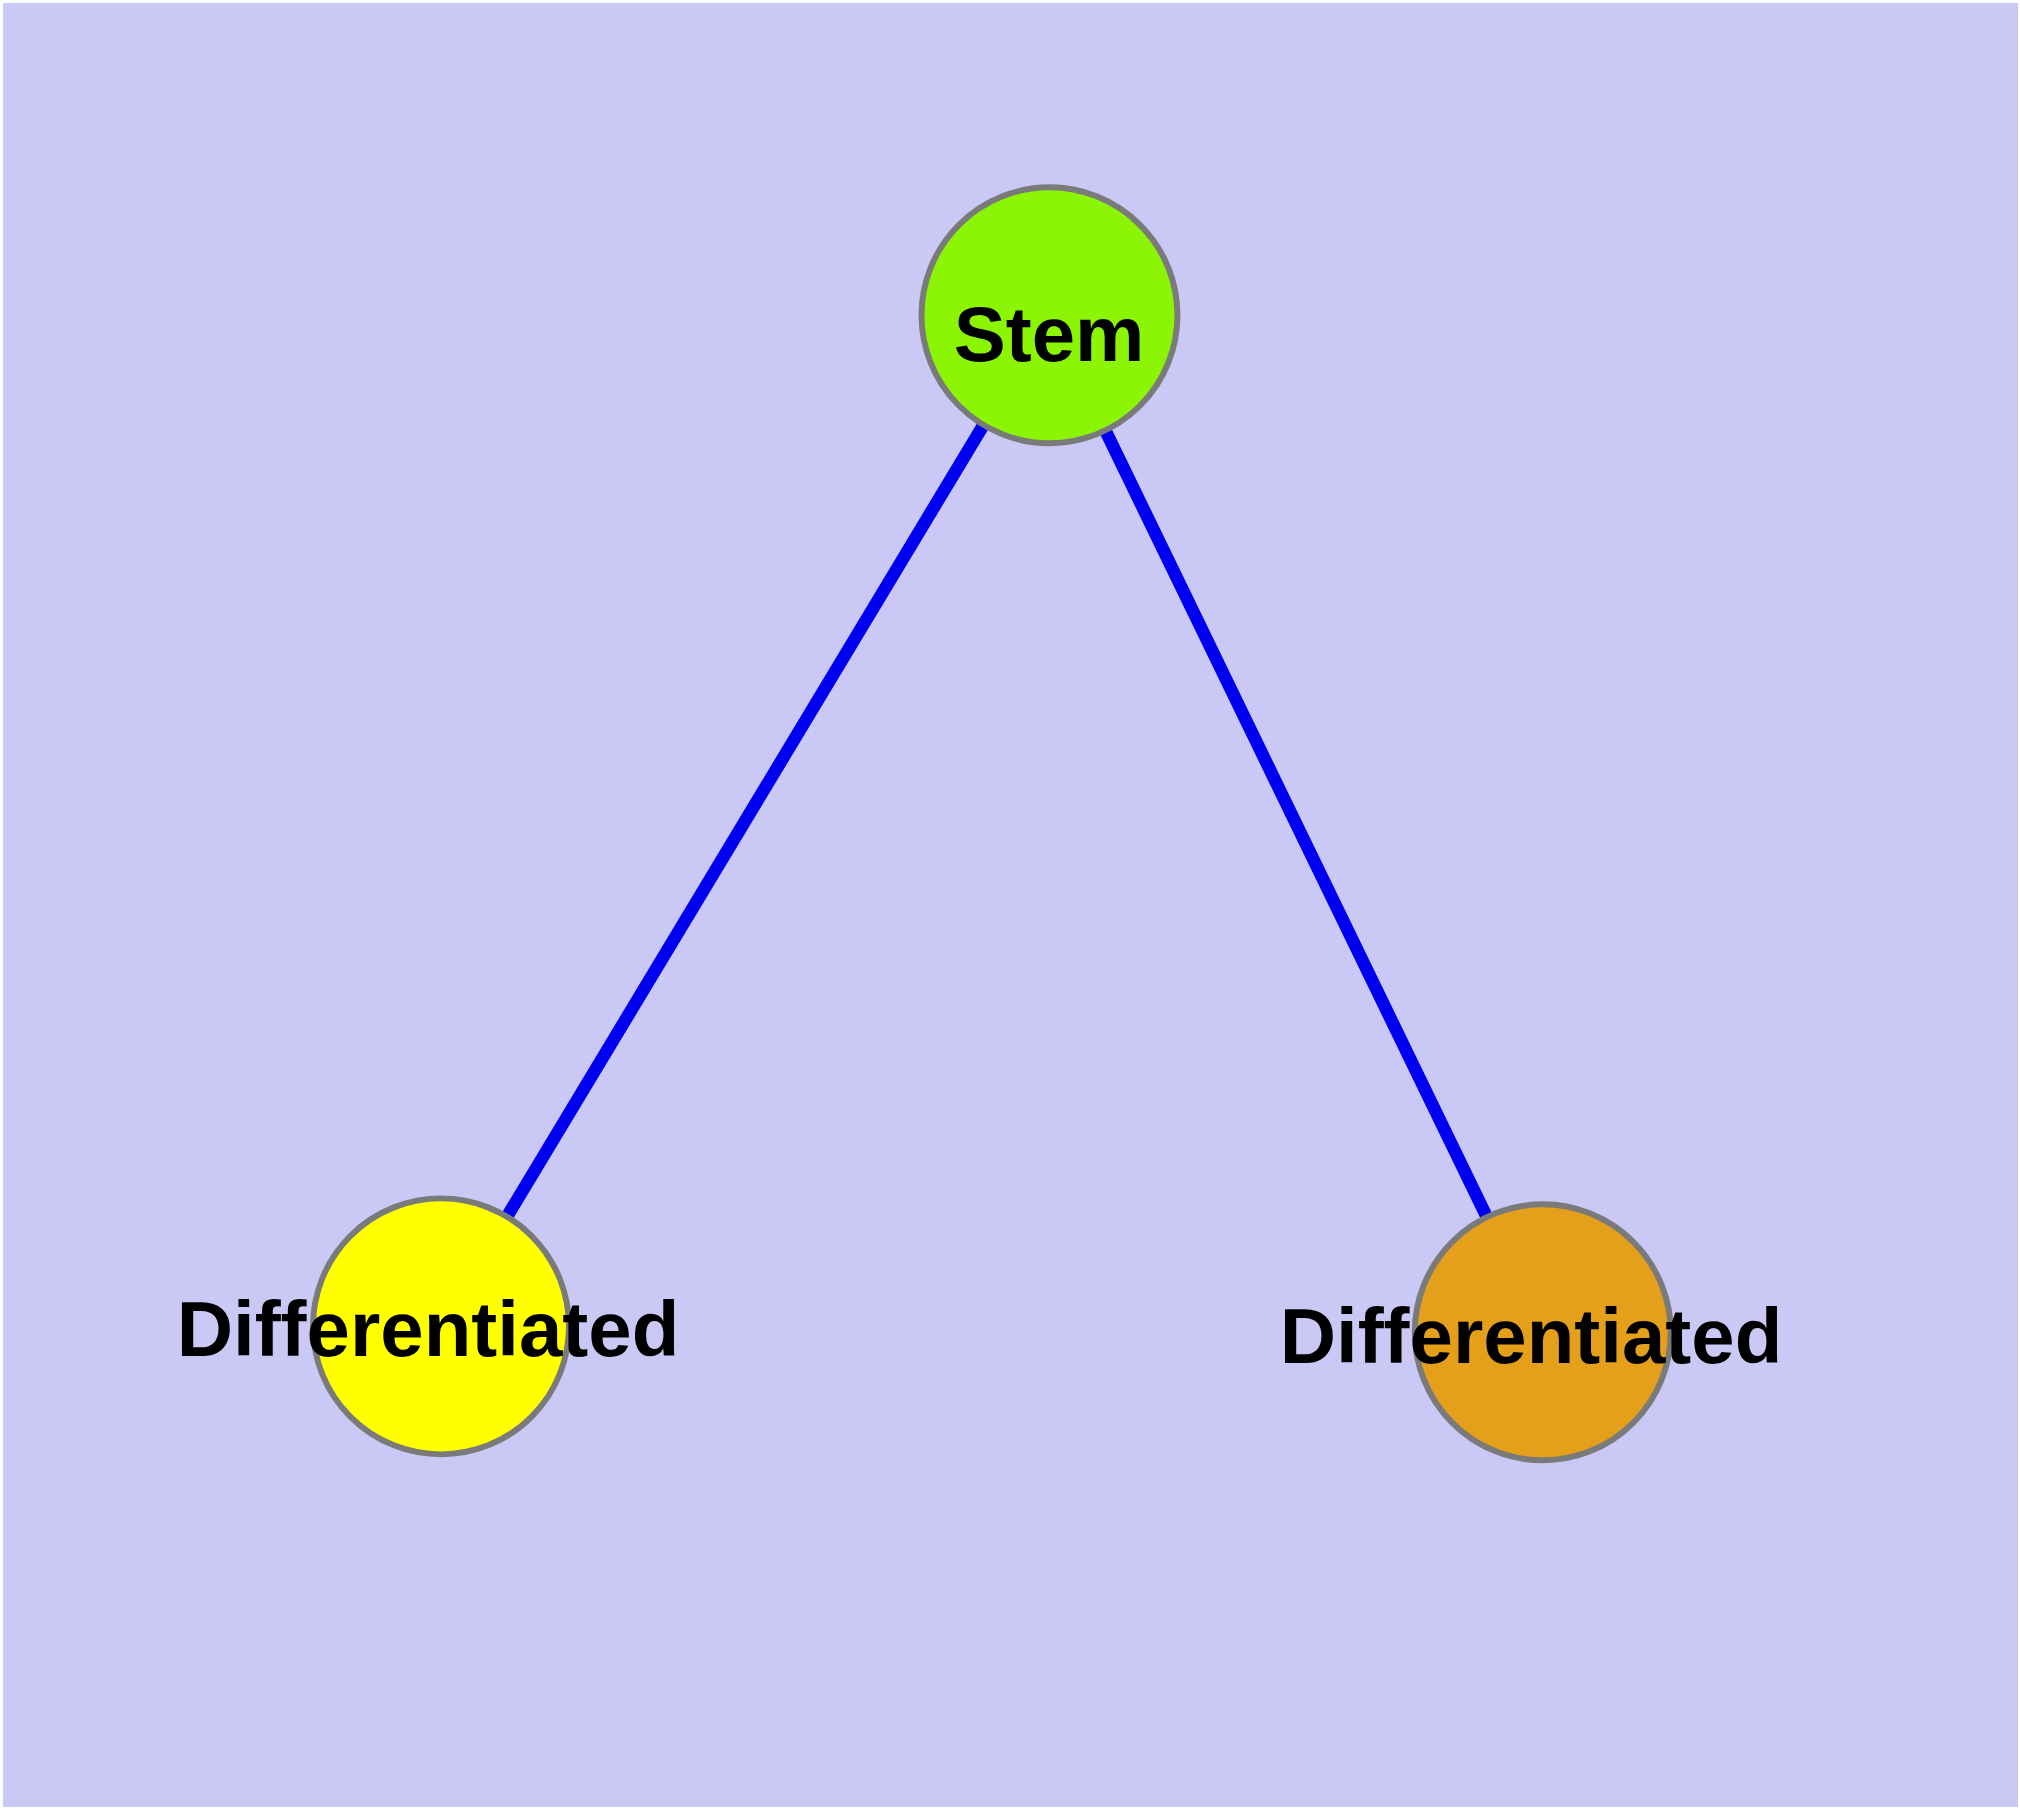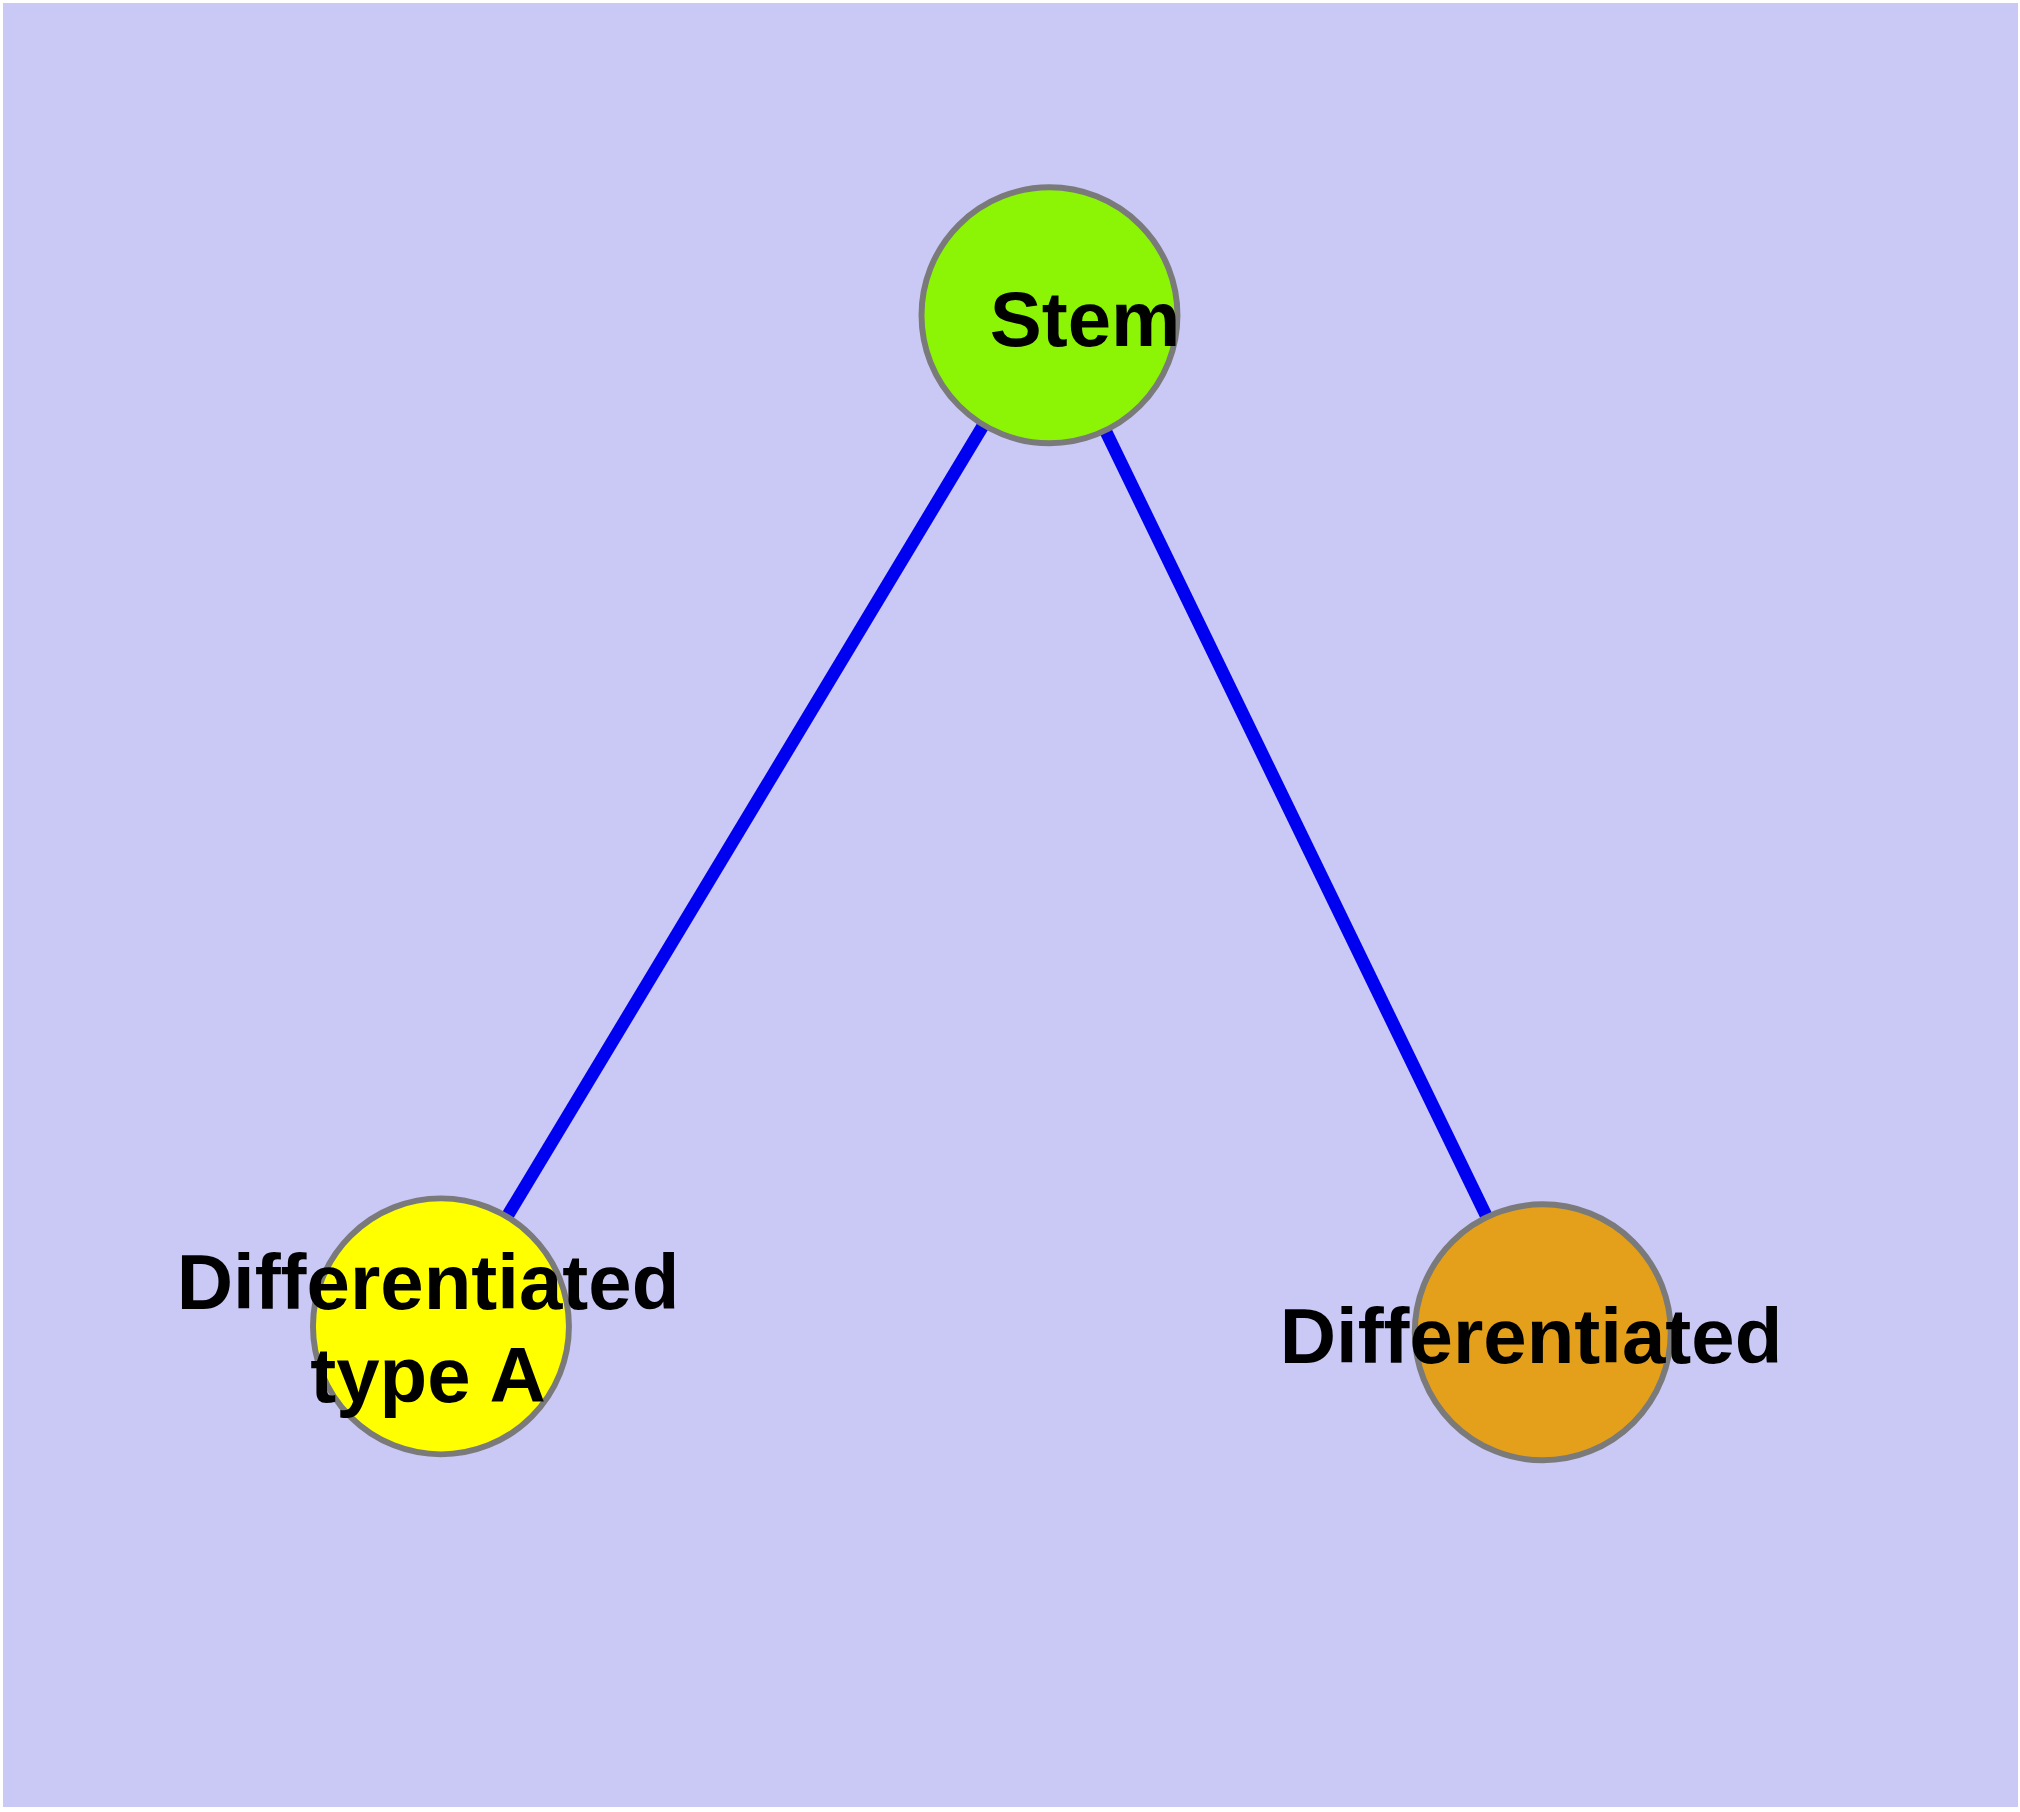--- a/index.html
+++ b/index.html
@@ -26,21 +26,21 @@
     position: absolute;
     transform: translate(-50%, -50%);
     color: #000000;
     font-weight: bold;
     font-size: 78px;
     line-height: 93px;
     text-align: center;
     white-space: nowrap;
     font-family: "Liberation Sans", sans-serif;
   }
-  #label-stem   { left: 1049px; top:  319px; margin-left: 36px; }
+  #label-stem   { left: 1049px; top:  334px; }
   #label-type-a { left:  428px; top: 1329px; }
   #label-type-b { left: 1531px; top: 1336px; }
 </style>
 </head>
 <body>
 
 <div class="page">
 
   <div class="canvas-bg"></div>
 
@@ -54,21 +54,20 @@
 
     <circle stroke-width="7" cx="520" cy="1565" r="151" fill="#ffff00" stroke="#7a7a7a"></circle>
 
     <circle stroke-width="7" cx="1820" cy="1572" r="151" fill="#e5a01b" stroke="#7a7a7a"></circle>
   </svg>
 
   <div class="node-label" id="label-stem">Stem</div>
 
   <div class="node-label" id="label-type-a">
     <div>Differentiated</div>
-    <div>type A</div>
   </div>
 
   <div class="node-label" id="label-type-b">
     <div>Differentiated</div>
   </div>
 
 </div>
 
 
 </body></html>

